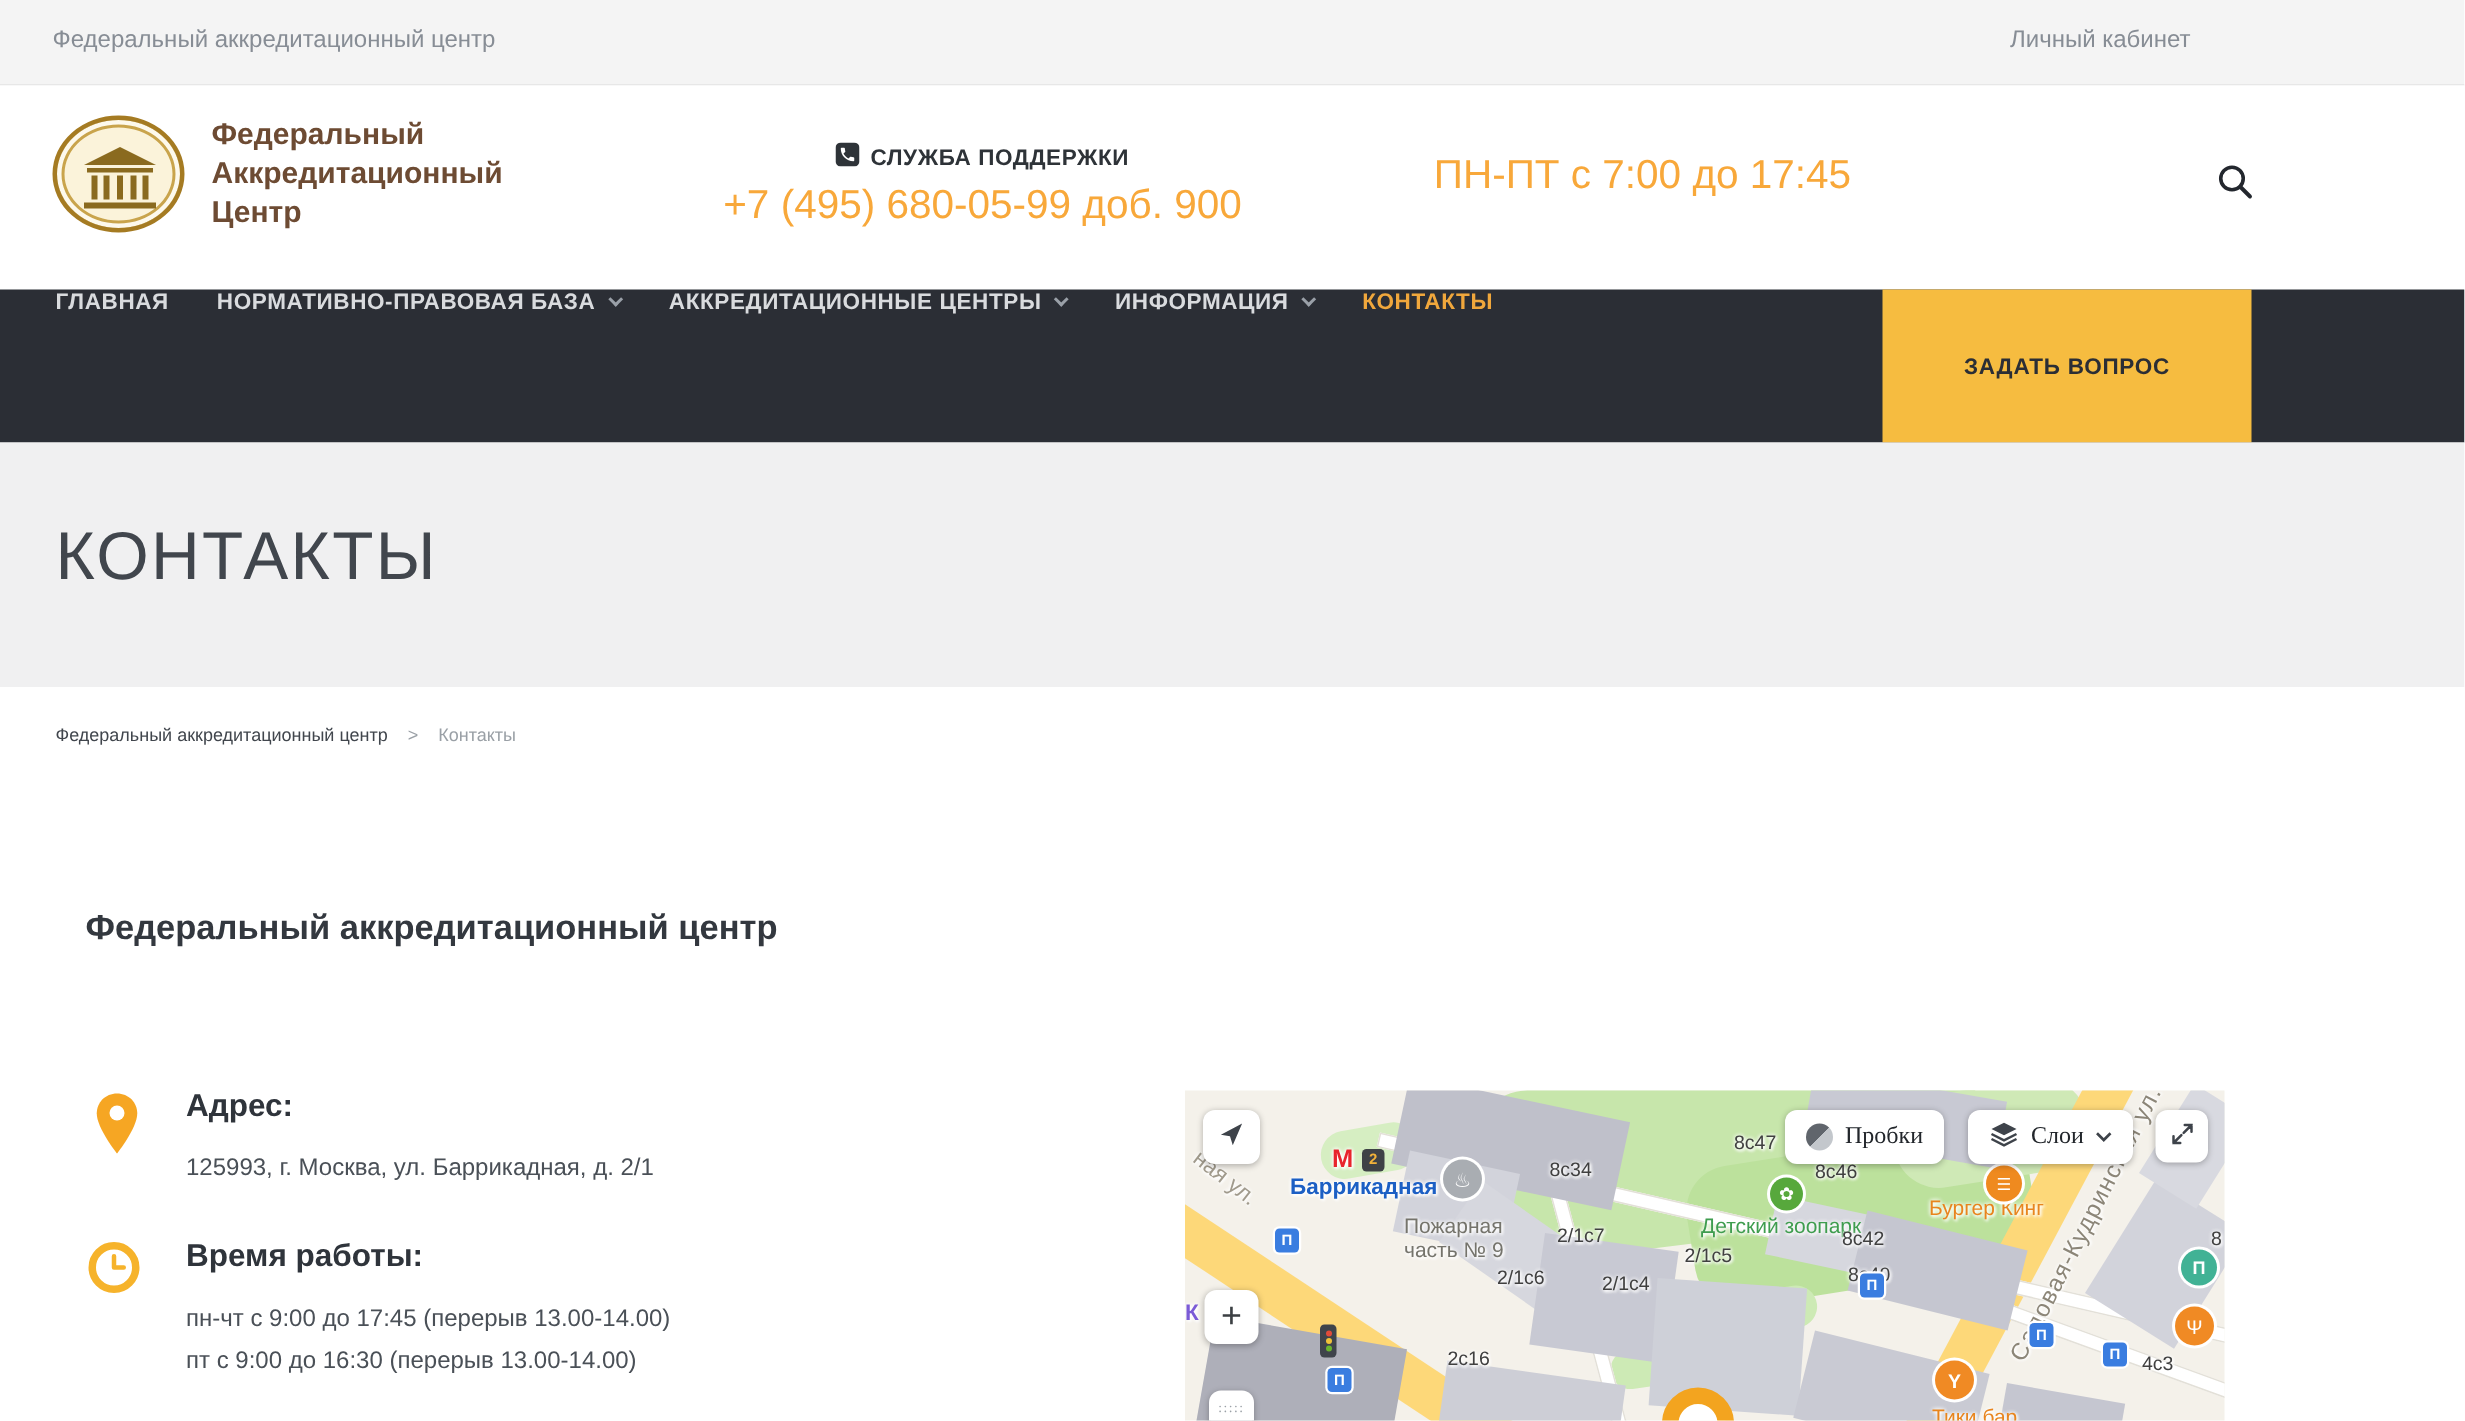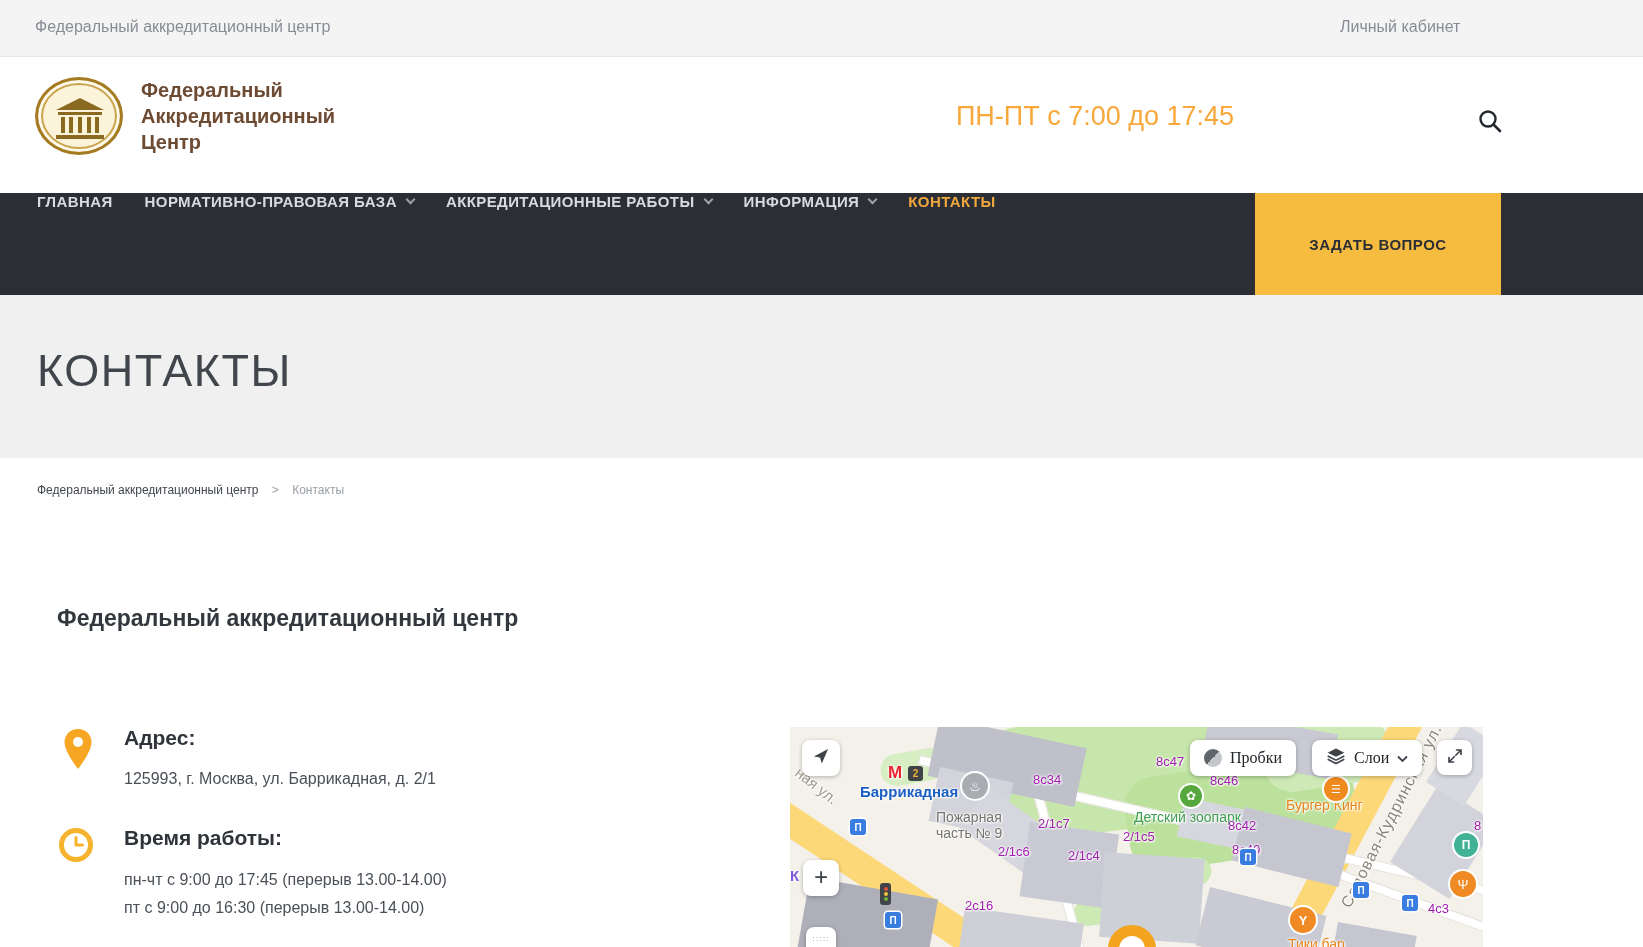--- a/index.html
+++ b/index.html
@@ -61,21 +61,21 @@
   .time-label { position:absolute; left:124px; top:826px; }
   .time-line1 { position:absolute; left:124px; top:871px; }
   .time-line2 { position:absolute; left:124px; top:899px; }
 
   
   .map { position:absolute; left:790px; top:727px; width:693px; height:235px;
     background:#f4f1ea; overflow:hidden; }
   .map .decor { position:absolute; }
   .mlabel { position:absolute; white-space:pre-line; line-height:1.15;
     text-shadow:0 0 3px #fff,0 0 3px #fff,1px 1px 2px #fff; }
-  .bld { font-size:13px; color:#a21caf; }
+  .bld { font-size:13px; color:#404040; }
   .metro-name { font-size:15px; font-weight:bold; color:#1c5fc4; }
   .metro-m { font-size:17px; font-weight:bold; color:#e8252d; }
   .metro-line-badge { width:15px; height:15px; background:#3f4246; border-radius:3px; color:#f2b23a;
     font-size:10px; font-weight:bold; text-align:center; line-height:15px; text-shadow:none; }
   .lbl-green { font-size:14px; color:#3f9d4f; }
   .lbl-orange { font-size:14px; color:#e8851e; }
   .lbl-gray { font-size:14px; color:#75746c; }
   .lbl-purple { font-size:15px; font-weight:bold; color:#7b5bd6; }
   .street { font-size:15px; color:#a09a8c; }
   .street-big { font-size:16px; color:#8c8678; letter-spacing:1px; white-space:nowrap; }
@@ -129,20 +129,34 @@
         <rect x="4" y="39" width="48" height="4" fill="#8a6a1f"></rect>
       </svg>
     </div>
     <div class="logo-text">
       <div>Федеральный</div>
       <div>Аккредитационный</div>
       <div>Центр</div>
     </div>
   </div>
 
+  <div class="hblock support-block">
+    <div class="hlabel">
+      <span>
+        <svg width="16" height="16" viewBox="0 0 16 16">
+            <rect width="16" height="16" rx="3.5" fill="#2e3338"></rect>
+        <g transform="translate(2,2) scale(0.5)">
+              <path fill="#fff" d="M6.62 10.79c1.44 2.83 3.76 5.14 6.59 6.59l2.2-2.2c.27-.27.67-.36 1.02-.24 1.12.37 2.33.57 3.57.57.55 0 1 .45 1 1V20c0 .55-.45 1-1 1-9.39 0-17-7.61-17-17 0-.55.45-1 1-1h3.5c.55 0 1 .45 1 1 0 1.25.2 2.45.57 3.57.11.35.03.74-.25 1.02l-2.2 2.2z"></path>
+            </g>
+          </svg>
+      </span>
+      <span>СЛУЖБА ПОДДЕРЖКИ</span>
+    </div>
+    <div class="hvalue">+7 (495) 680-05-99 доб. 900</div>
+  </div>
 
   <div class="hblock hours-block">
     <div class="hvalue">ПН-ПТ с 7:00 до 17:45</div>
   </div>
 
   <button class="search-btn">
     <span>
       <svg width="28" height="28" viewBox="0 0 28 28">
           <circle cx="12" cy="12" r="7.5" fill="none" stroke="#23272e" stroke-width="2.4"></circle>
           <line x1="17.5" y1="17.5" x2="24" y2="24" stroke="#23272e" stroke-width="2.6" stroke-linecap="round"></line>
@@ -154,21 +168,21 @@
 <div class="nav">
   <div class="nav-items">
     <a class="nav-item">
         <span>ГЛАВНАЯ</span>
       </a>
     <a class="nav-item">
         <span>НОРМАТИВНО-ПРАВОВАЯ БАЗА</span>
         <span class="chev"></span>
       </a>
     <a class="nav-item">
-        <span>АККРЕДИТАЦИОННЫЕ РАБОТЫ</span>
+        <span>АККРЕДИТАЦИОННЫЕ ЦЕНТРЫ</span>
         <span class="chev"></span>
       </a>
     <a class="nav-item">
         <span>ИНФОРМАЦИЯ</span>
         <span class="chev"></span>
       </a>
     <a class="nav-item active">
         <span>КОНТАКТЫ</span>
       </a>
   </div>

